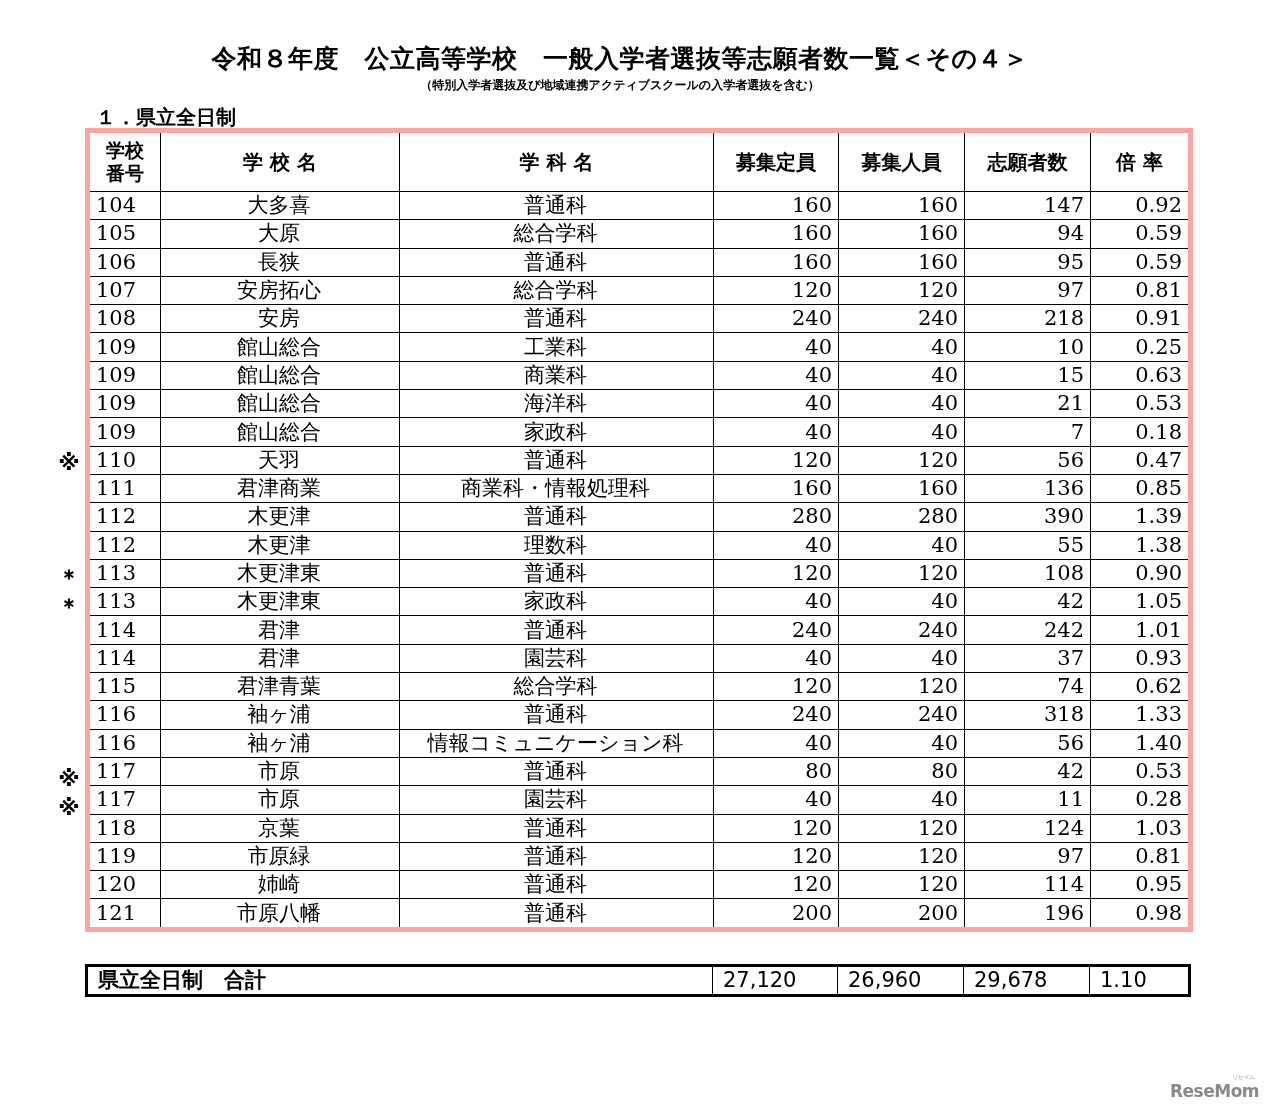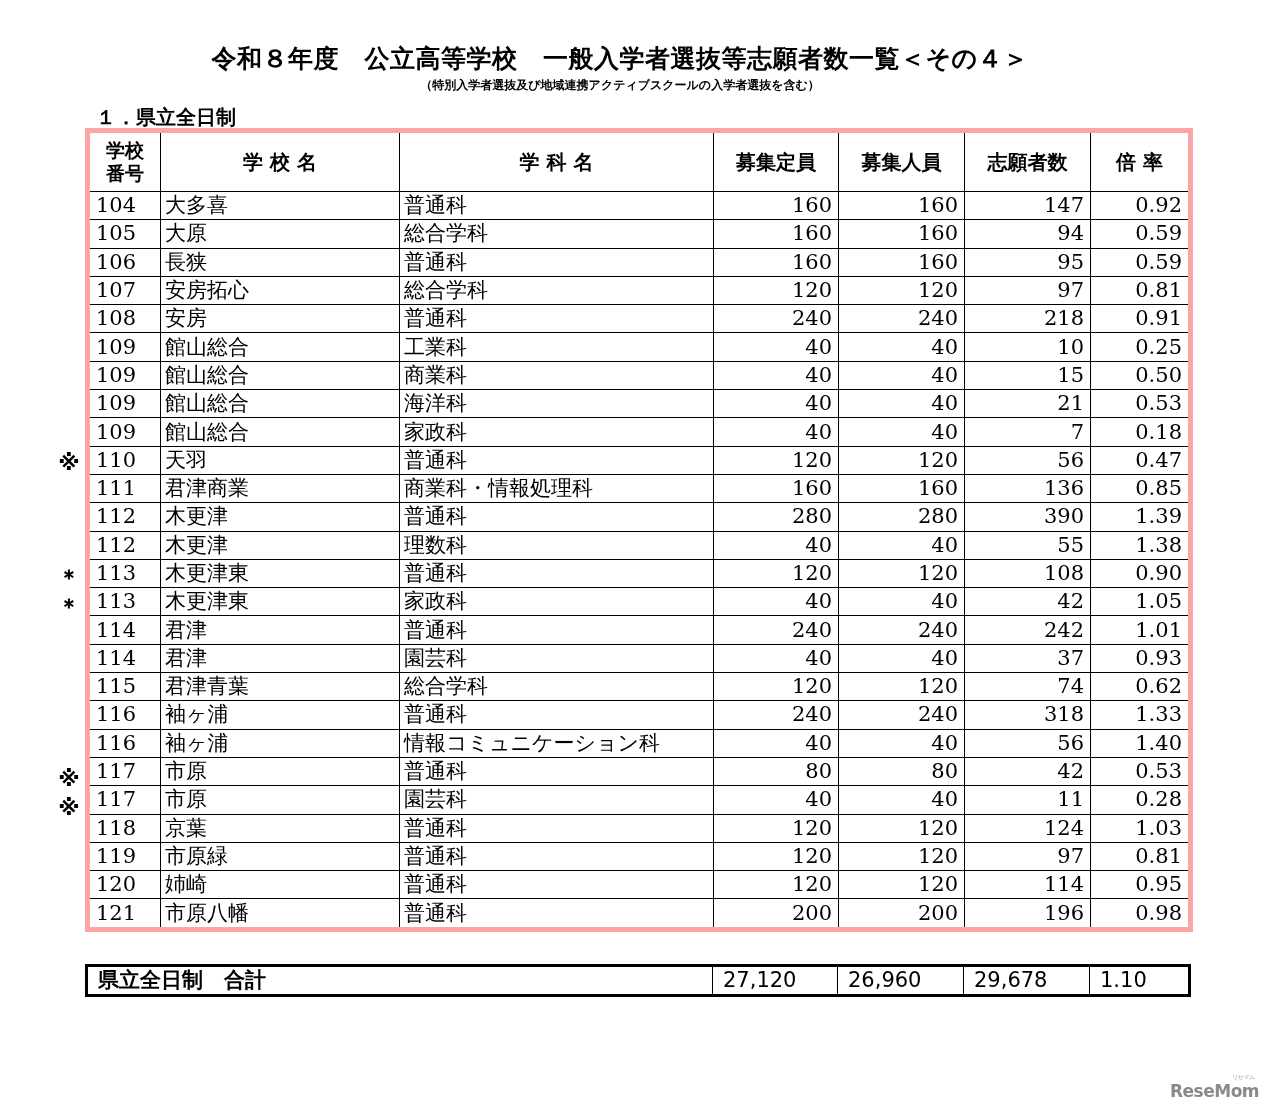--- a/index.html
+++ b/index.html
@@ -11,21 +11,21 @@
   .section { position:absolute; left:96px; top:104px;
     font-family:"DejaVu Sans", sans-serif; font-size:20px; font-weight:bold; }
   table.main { position:absolute; left:85px; top:128px; border-collapse:collapse;
     border:5px solid #fca5a5; table-layout:fixed; }
   table.main td, table.main th { border:1.5px solid #000; padding:0 6px; height:27.3px;
     font-family:"DejaVu Serif", serif; font-size:21px; line-height:27px; white-space:nowrap; overflow:hidden; }
   table.main th { font-family:"DejaVu Sans", sans-serif; font-weight:bold; font-size:20px; height:58px; text-align:center; line-height:24px; }
   table.main th.code { font-size:19px; line-height:23px; padding:0; }
   td.num { text-align:right; }
   td.code { text-align:left; padding-right:3px !important; }
-  td.txt { text-align:left; padding-left:4px !important; }
+  td.txt { text-align:center; padding-left:4px !important; }
   .mark { position:absolute; left:56px; width:26px; text-align:center;
     font-family:"DejaVu Sans", sans-serif; font-size:22px; font-weight:bold; line-height:28px; }
   table.total { position:absolute; left:85px; top:964px; border-collapse:collapse; border:3px solid #000; table-layout:fixed; }
   table.total td { border:1.5px solid #000; height:27px; padding:0 10px;
     font-family:"DejaVu Sans", sans-serif; font-size:21px; line-height:27px; text-align:left; white-space:nowrap;margin-top:28px; }
   table.total td.label { font-weight:bold; padding-right:30px; }
   .logo { position:absolute; left:1170px; top:1081px; font-family:"DejaVu Sans", sans-serif;
     font-weight:bold; font-size:17px; color:#8a8a8a; letter-spacing:-0.5px; }
   .logo small { position:absolute; left:62px; top:-8px; font-size:6px; color:#999; font-weight:normal; }
 </style>
@@ -123,21 +123,21 @@
         <td class="num">10</td>
         <td class="num">0.25</td>
       </tr>
       <tr>
         <td class="code">109</td>
         <td class="txt">館山総合</td>
         <td class="txt">商業科</td>
         <td class="num">40</td>
         <td class="num">40</td>
         <td class="num">15</td>
-        <td class="num">0.50</td>
+        <td class="num">0.63</td>
       </tr>
       <tr>
         <td class="code">109</td>
         <td class="txt">館山総合</td>
         <td class="txt">海洋科</td>
         <td class="num">40</td>
         <td class="num">40</td>
         <td class="num">21</td>
         <td class="num">0.53</td>
       </tr>

